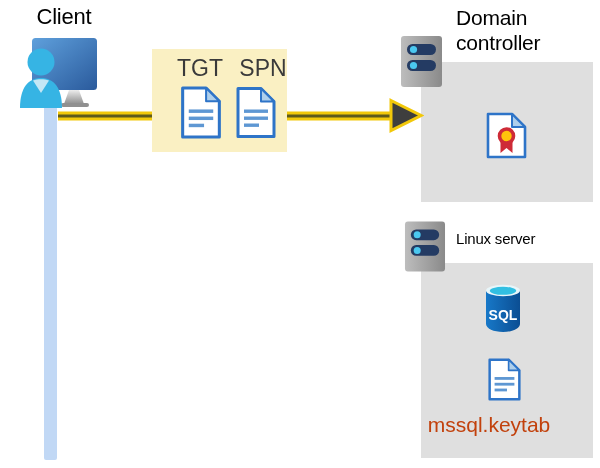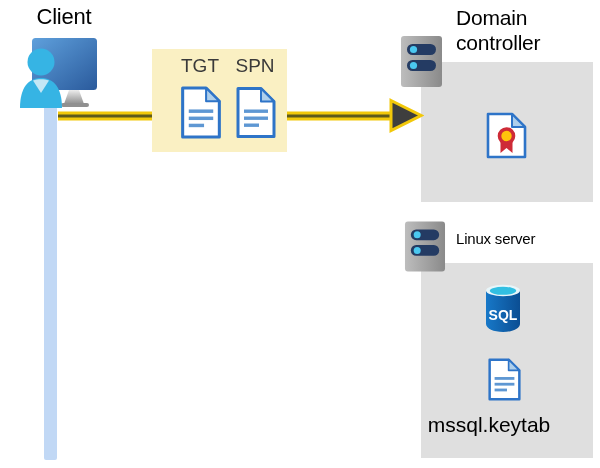--- a/index.html
+++ b/index.html
@@ -19,36 +19,36 @@
   .panel { background:#DFDFDF; z-index:1; }
   .dc-panel { left:421px; top:62px; width:172px; height:140px; }
   .linux-panel { left:421px; top:263px; width:172px; height:195px; }
   .arrow-svg { left:58px; top:96px; z-index:2; }
   .ticket-box {
     left:152px; top:49px; width:135px; height:103px;
     background:#FAF0C3; z-index:3;
   }
   .ticket-label {
     position:absolute; top:6px; width:60px; text-align:center;
-    font-size:19px; color:#3A3A3A;
+    font-size:23px; color:#3A3A3A;
   }
   .tgt-label { left:18px; }
-  .spn-label { left:73px; }
+  .spn-label { left:81px; }
   .tgt-doc { position:absolute; left:28px; top:37px; }
   .spn-doc { position:absolute; left:84px; top:37px; }
   .icon { z-index:4; }
   .client-icon { left:15px; top:33px; }
   .dc-server { left:400px; top:35px; }
   .linux-server { left:404px; top:220px; }
   .certificate { left:486px; top:112px; }
   .sql-db { left:484px; top:283px; }
   .keytab-doc { left:488px; top:353px; }
   .keytab-label {
     left:421px; top:413px; width:136px; text-align:center;
-    font-size:21px; color:#000000; z-index:4;
+    font-size:21px; color:#c2410c; z-index:4;
   }
   svg text { font-family:"Liberation Sans", sans-serif; }
 </style>
 </head>
 <body>
 
 <div class="stage">
 
   <svg width="0" height="0" style="position:absolute" aria-hidden="true">
     <defs>

